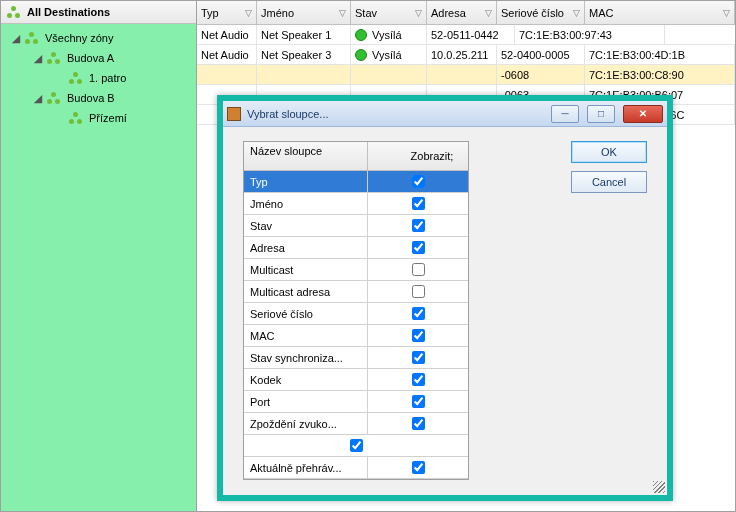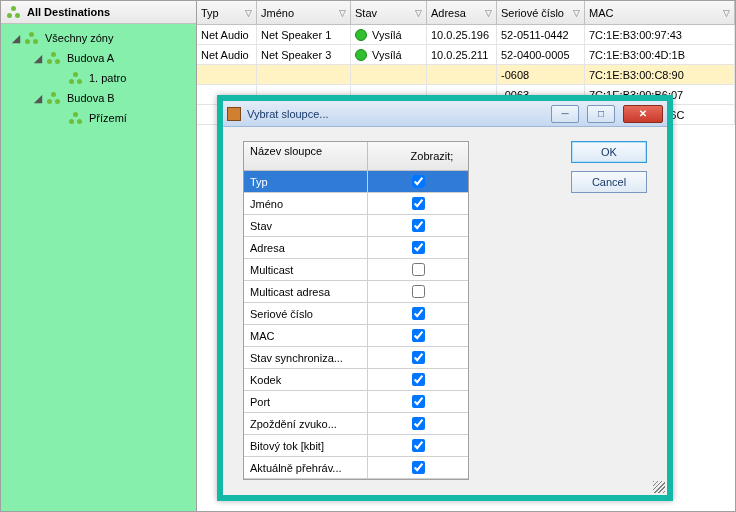--- a/index.html
+++ b/index.html
@@ -150,21 +150,20 @@
         </div>
     </div>
     <div class="grid-body" id="grid-body">
         <div class="grid-row">
           <div class="gd-cell c0">Net Audio</div>
           <div class="gd-cell c1">Net Speaker 1</div>
           <div class="gd-cell c2">
             <span class="status-dot"></span>
             <span>Vysílá</span>
           </div>
-          <div class="gd-cell c3">10.0.25.196</div>
           <div class="gd-cell c4">52-0511-0442</div>
           <div class="gd-cell c5">7C:1E:B3:00:97:43</div>
         </div>
         <div class="grid-row">
           <div class="gd-cell c0">Net Audio</div>
           <div class="gd-cell c1">Net Speaker 3</div>
           <div class="gd-cell c2">
             <span class="status-dot"></span>
             <span>Vysílá</span>
           </div>
@@ -282,21 +281,20 @@
               <input type="checkbox" checked="" style="">
             </div>
           </div>
           <div class="cg-row">
             <div class="cg-name">Zpoždění zvuko...</div>
             <div class="cg-chk">
               <input type="checkbox" checked="" style="">
             </div>
           </div>
           <div class="cg-row">
-            <div class="cg-name">Bitový tok [kbit]</div>
             <div class="cg-chk">
               <input type="checkbox" checked="" style="">
             </div>
           </div>
           <div class="cg-row">
             <div class="cg-name">Aktuálně přehráv...</div>
             <div class="cg-chk">
               <input type="checkbox" checked="" style="">
             </div>
           </div>

